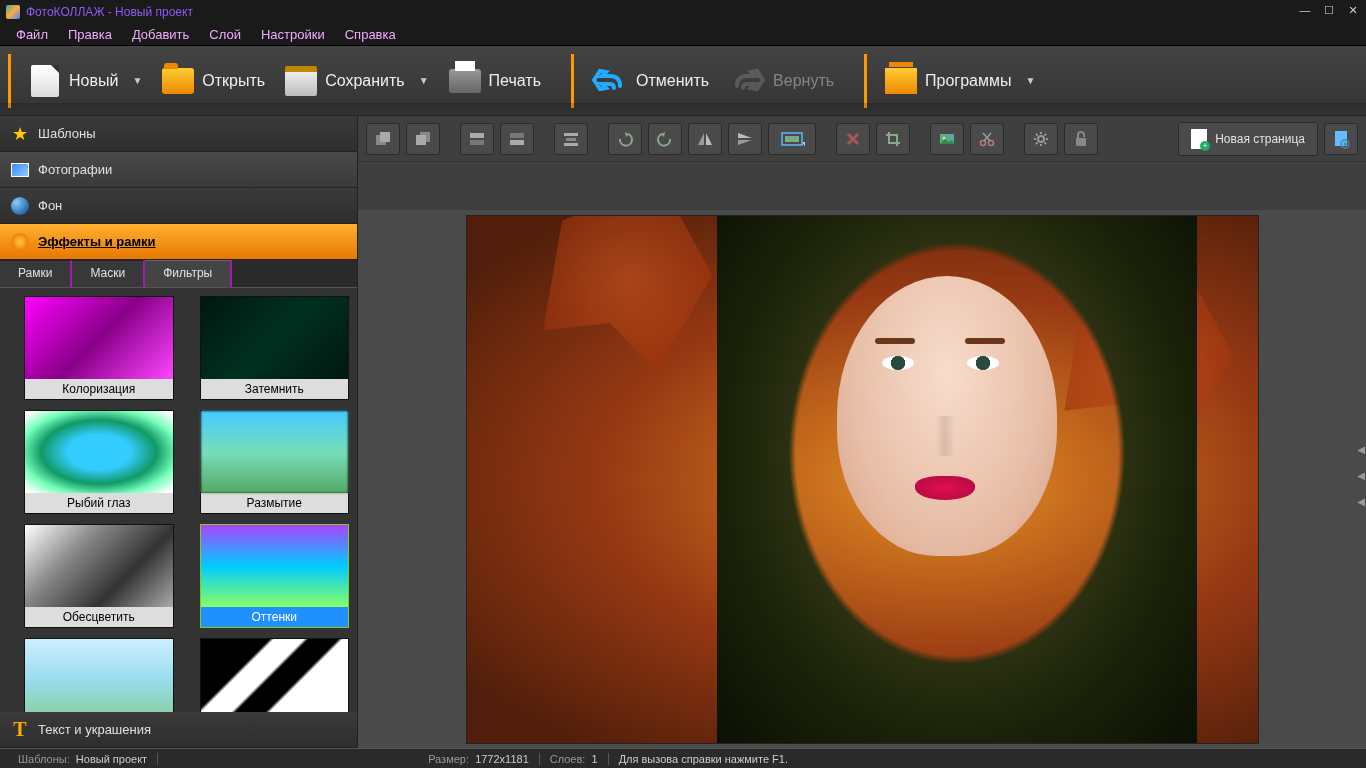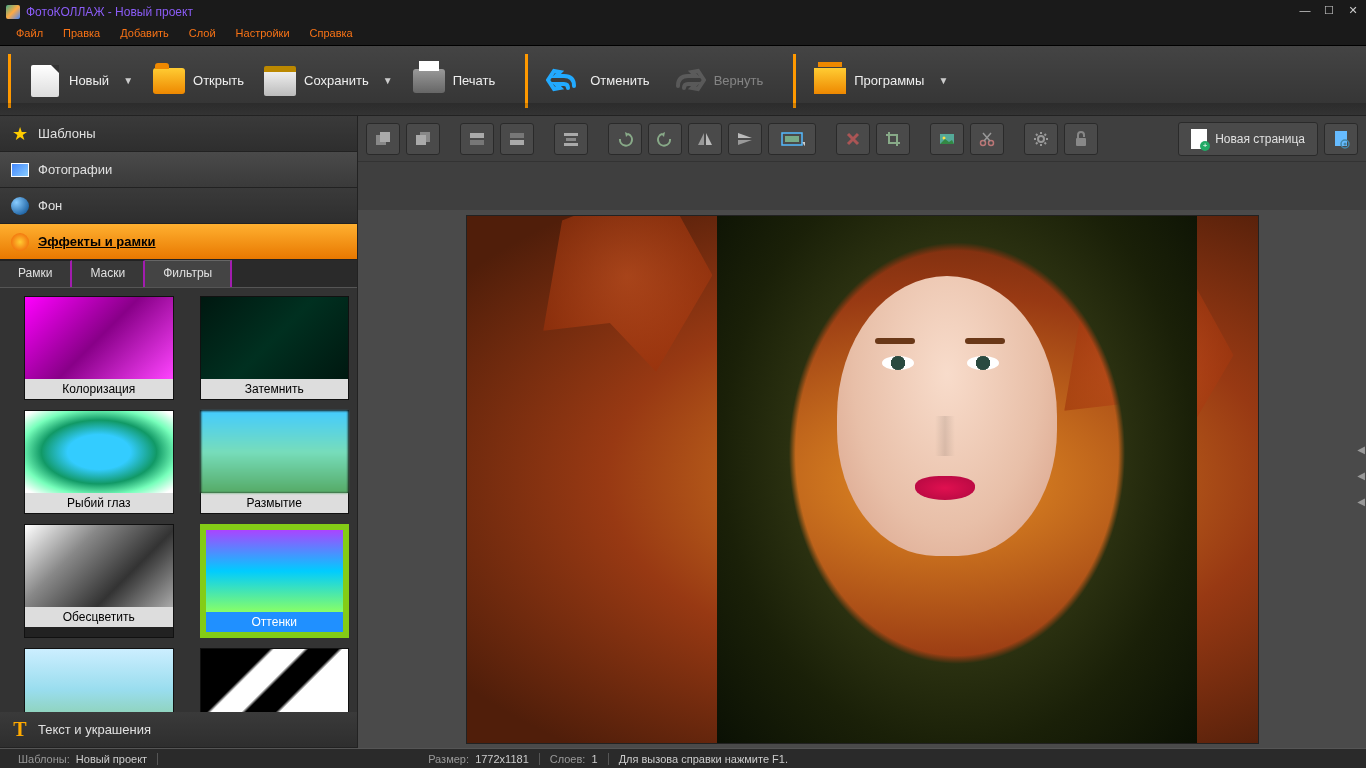--- a/index.html
+++ b/index.html
@@ -7,30 +7,30 @@
 
 
 .titlebar { height: 24px; background: #1a1a1a; display: flex; align-items: center; padding: 0 6px; position: relative; }
 .titlebar-icon { width: 14px; height: 14px; background: linear-gradient(135deg,#4a8,#fa4,#48f); margin-right: 6px; border-radius: 2px; }
 .titlebar-text { font-size: 12px; color: #8b5cf6; }
 .window-controls { position: absolute; right: 4px; top: 3px; display: flex; gap: 6px; }
 .window-btn { width: 18px; height: 14px; color: #ccc; cursor: pointer; text-align: center; line-height: 14px; font-size: 11px; }
 
 
 .menubar { height: 22px; background: #1a1a1a; display: flex; padding: 0 6px; border-bottom: 1px solid #000; }
-.menubar-item { padding: 3px 10px; color: #f97316; cursor: pointer; font-size: 11px; }
+.menubar-item { padding: 3px 10px; color: #f0abfc; cursor: pointer; font-size: 13px; }
 
 
 .toolbar { height: 70px; background: linear-gradient(#444,#333); display: flex; align-items: center; padding: 0 8px; border-bottom: 1px solid #222; position: relative; }
 .toolbar::after { content: ""; position: absolute; bottom: 0; left: 0; right: 0; height: 12px; background: linear-gradient(to bottom, rgba(0,0,0,0.2), transparent); }
 .tb-group { display: flex; align-items: center; border-left: 3px solid #f90; padding-left: 8px; margin-right: 20px; height: 54px; }
 .tb-btn { display: flex; align-items: center; gap: 8px; padding: 6px 10px; cursor: pointer; border-radius: 3px; }
 .tb-btn.disabled { opacity: 0.4; cursor: default; }
 .tb-icon { width: 32px; height: 32px; display: flex; align-items: center; justify-content: center; }
-.tb-label { color: #eee; font-size: 13px; white-space: nowrap; }
+.tb-label { color: #eee; font-size: 16px; white-space: nowrap; }
 .tb-caret { color: #ccc; margin-left: 6px; font-size: 10px; }
 
 .icon-new { width: 28px; height: 32px; background: linear-gradient(#fff,#ddd); border-radius: 2px; position: relative; }
 .icon-new::after { content: ""; position: absolute; top: 0; right: 0; border-style: solid; border-width: 0 8px 8px 0; border-color: transparent #333 transparent transparent; }
 .icon-open { width: 34px; height: 26px; background: linear-gradient(#fc3,#e80); border-radius: 3px; position: relative; }
 .icon-open::before { content: ""; position: absolute; top: -5px; left: 2px; width: 14px; height: 6px; background: #e80; border-radius: 3px 3px 0 0; }
 .icon-save { width: 32px; height: 30px; background: linear-gradient(#eee,#bbb); border-radius: 2px; position: relative; border-top: 6px solid #b80; }
 .icon-print { width: 34px; height: 24px; background: linear-gradient(#999,#666); border-radius: 3px; position: relative; }
 .icon-print::before { content: ""; position: absolute; top: -8px; left: 6px; right: 6px; height: 10px; background: #fff; }
 .icon-undo { width: 36px; height: 26px; position: relative; }
@@ -55,21 +55,21 @@
 .text-icon { color: #fa0; font-size: 20px; font-family: serif; font-weight: bold; }
 
 .panel-content { flex: 1; background: #333; display: flex; flex-direction: column; overflow: hidden; }
 
 .subtabs { height: 28px; display: flex; background: #2a2a2a; border-bottom: 1px solid #555; }
 .subtab { padding: 5px 18px; cursor: pointer; font-size: 12px; background: #383838; border-right: 2px solid #a21caf; border-top: 1px solid #222; }
 .subtab.active { background: #444; border-top: 1px solid #666; }
 
 .filter-grid { flex: 1; overflow-y: auto; padding: 8px; display: grid; grid-template-columns: 1fr 1fr; gap: 10px; position: relative; background: #333; }
 .filter-item { border: 1px solid #111; background: #222; cursor: pointer; margin-left: 16px; }
-.filter-item.selected { border: 6px solid #84cc16; }
+.filter-item.selected { border: 1px solid #84cc16; }
 .filter-thumb { width: 100%; height: 82px; display: block; }
 .filter-label { text-align: center; padding: 3px; font-size: 12px; color: #000; background: #ddd; }
 .filter-item.selected .filter-label { background: #2090ff; color: #fff; }
 
 
 .th-color { background: linear-gradient(135deg,#f0f,#808,#f4f); }
 .th-dark { background: linear-gradient(135deg,#001810,#003020,#001810); }
 .th-fish { background: radial-gradient(ellipse, #3cf 30%, #196 55%, #7fb 75%, #fff 95%); }
 .th-blur { background: linear-gradient(180deg,#4cf,#7db,#5a6); filter: blur(1px); }
 .th-gray { background: linear-gradient(135deg,#fff,#888,#333,#aaa); }

